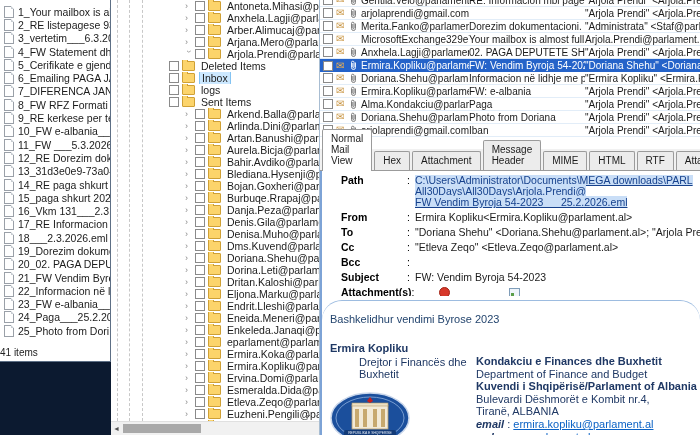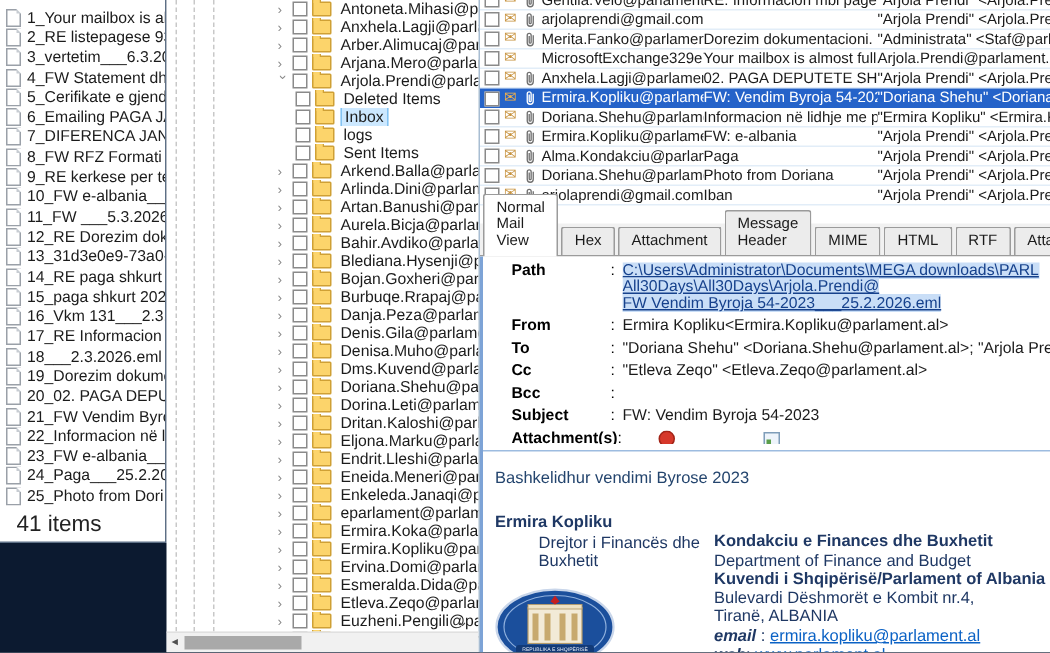--- a/index.html
+++ b/index.html
@@ -5,28 +5,28 @@
   html,body{margin:0;padding:0;background:#0c1a30;font-family:"Liberation Sans",sans-serif;}
   .stage{position:relative;width:700px;height:435px;overflow:hidden;background:#0c1a30;}
   
   .explorer{position:absolute;left:0;top:0;width:110px;height:361px;background:#fff;
     border-right:1px solid #5d6f85;border-bottom:1px solid #5d6f85;overflow:hidden;}
   .files{height:342px;overflow:hidden;padding-top:5px;}
   .frow{height:13.3px;display:flex;align-items:center;white-space:nowrap;overflow:hidden;padding-left:4px;}
   .ficon{flex:0 0 8px;width:8px;height:10px;background:#fff;border:1px solid #9aa0a8;margin-right:4px;position:relative;}
   .ficon::after{content:"";position:absolute;right:-1px;top:-1px;border-style:solid;border-width:0 3px 3px 0;border-color:#fff #fff #c7ccd2 #c7ccd2;}
   .fname{font-size:10.5px;color:#1b1b1b;}
-  .fstatus{position:absolute;left:11px;bottom:3px;font-size:15px;color:#222;}
+  .fstatus{position:absolute;left:0;bottom:3px;font-size:10px;color:#222;}
   
   .tree{position:absolute;left:111px;top:0;width:208px;height:435px;background:#fff;
     border-right:1px solid #a8bdd2;overflow:hidden;}
   .guide{position:absolute;top:0;bottom:14px;width:0;border-left:1px dashed #c8c8c8;}
   .trows{position:absolute;left:0;top:0;right:0;}
   .trow{height:12px;display:flex;align-items:center;padding-left:74px;white-space:nowrap;overflow:hidden;}
-  .trow[data-lvl="1"]{padding-left:76px;}
+  .trow[data-lvl="1"]{padding-left:48px;}
   .chev{width:8px;font-size:9px;color:#8a8a8a;line-height:8px;margin-right:2px;flex:0 0 8px;}
   .trow[data-chev="c"] .chev::before{content:"›";}
   .trow[data-chev="e"] .chev{transform:rotate(90deg);}
   .trow[data-chev="e"] .chev::before{content:"›";}
   .tcheck,.mcheck{flex:0 0 8px;width:8px;height:8px;border:1px solid #8a8a8a;background:#fff;margin-right:3px;}
   .tfolder{flex:0 0 11px;width:11px;height:8px;background:#fcd46b;border:1px solid #cfa035;border-radius:1px;position:relative;margin-right:4px;}
   .tfolder::before{content:"";position:absolute;left:-1px;top:-3px;width:4px;height:2px;background:#fcd46b;border:1px solid #cfa035;border-bottom:none;border-radius:1px 1px 0 0;}
   .tlabel{font-size:10.5px;color:#1b1b1b;padding:0 2px;}
   .trow[data-sel="true"] .tlabel{background:#cce8ff;border:1px solid #84c3f2;}
   .scroll-chev{position:absolute;right:7px;bottom:16px;font-size:9px;color:#444;}
@@ -61,21 +61,21 @@
   .dlabel{flex:0 0 66px;font-size:10.5px;font-weight:bold;color:#000;margin-left:16px;}
   .dcolon{flex:0 0 8px;font-size:10.5px;color:#000;}
   .dvalue{flex:1;font-size:10.5px;color:#1b1b1b;white-space:nowrap;overflow:hidden;}
   .drow.path .dvalue{white-space:normal;}
   .plink{color:#16418c;text-decoration:underline;background:#c9def7;cursor:pointer;}
   .plink .l2{background:#c9def7;}
   .attchip{display:inline-flex;align-items:center;margin-right:8px;cursor:pointer;flex-direction:column;}
   .pdficon{width:9px;height:9px;border-radius:50%;background:#d6382a;border:1px solid #a32417;margin-right:3px;display:inline-block;}
   .imgicon{width:9px;height:8px;background:#eef4fb;border:1px solid #7f9db9;margin-right:3px;display:inline-block;position:relative;}
   .imgicon::after{content:"";position:absolute;left:1px;bottom:1px;width:3px;height:3px;background:#5a9e4a;}
-  .mailbody{position:absolute;left:0;right:0;top:129px;bottom:0;border-top:1px solid #9dbce0;padding:12px 0 0 8px;overflow:hidden;}
+  .mailbody{position:absolute;left:0;right:0;top:129px;bottom:0;border-top:1px solid #9dbce0;padding:12px 0 0 8px;overflow:hidden;border-radius:20px;}
   .intro{font-size:11px;color:#24456e;}
   .sig{display:flex;margin-top:17px;}
   .sigleft{flex:0 0 146px;}
   .signame{font-size:11px;font-weight:bold;color:#1f3864;}
   .sigtitle{font-size:11px;color:#1f3864;margin-top:2px;margin-left:29px;}
   .sigright{font-size:11px;color:#1f3864;line-height:12.6px;margin-top:13px;}
   .b{font-weight:bold;} .it{font-style:italic;font-weight:bold;}
   .siglink{color:#0b62c5;text-decoration:underline;cursor:pointer;}
   .logo{margin-top:12px;}
 </style>

